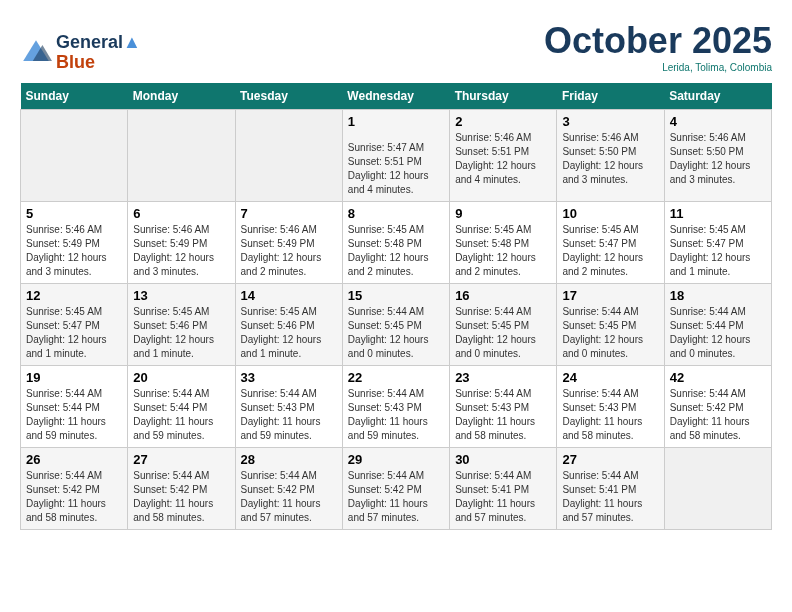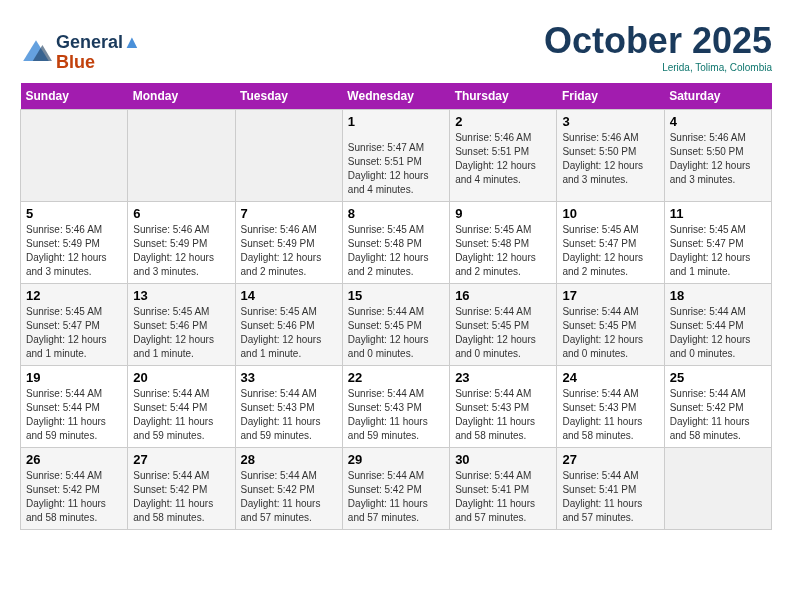--- a/index.html
+++ b/index.html
@@ -45,21 +45,21 @@
     .subtitle {
       font-size: 10px;
       color: #0f766e;
     }
     table {
       width: 100%;
       border-collapse: collapse;
       font-size: 11px;
     }
     thead tr th {
-      background-color: #a21caf;
+      background-color: #0f766e;
       color: #fff;
       text-align: left;
       padding: 6px 5px;
       font-size: 12px;
       font-weight: bold;
     }
     tbody tr td {
       border: 1px solid #ccc;
       vertical-align: top;
       padding: 4px 5px;
@@ -293,21 +293,21 @@
 and 58 minutes.</div>
         </td>
         <td>
           <span class="day-num">24</span>
           <div class="day-info" style="white-space: pre-line;">Sunrise: 5:44 AM
 Sunset: 5:43 PM
 Daylight: 11 hours
 and 58 minutes.</div>
         </td>
         <td>
-          <span class="day-num">25</span>
+          <span class="day-num">42</span>
           <div class="day-info" style="white-space: pre-line;">Sunrise: 5:44 AM
 Sunset: 5:42 PM
 Daylight: 11 hours
 and 58 minutes.</div>
         </td>
       </tr>
       <tr>
         <td>
           <span class="day-num">26</span>
           <div class="day-info" style="white-space: pre-line;">Sunrise: 5:44 AM

